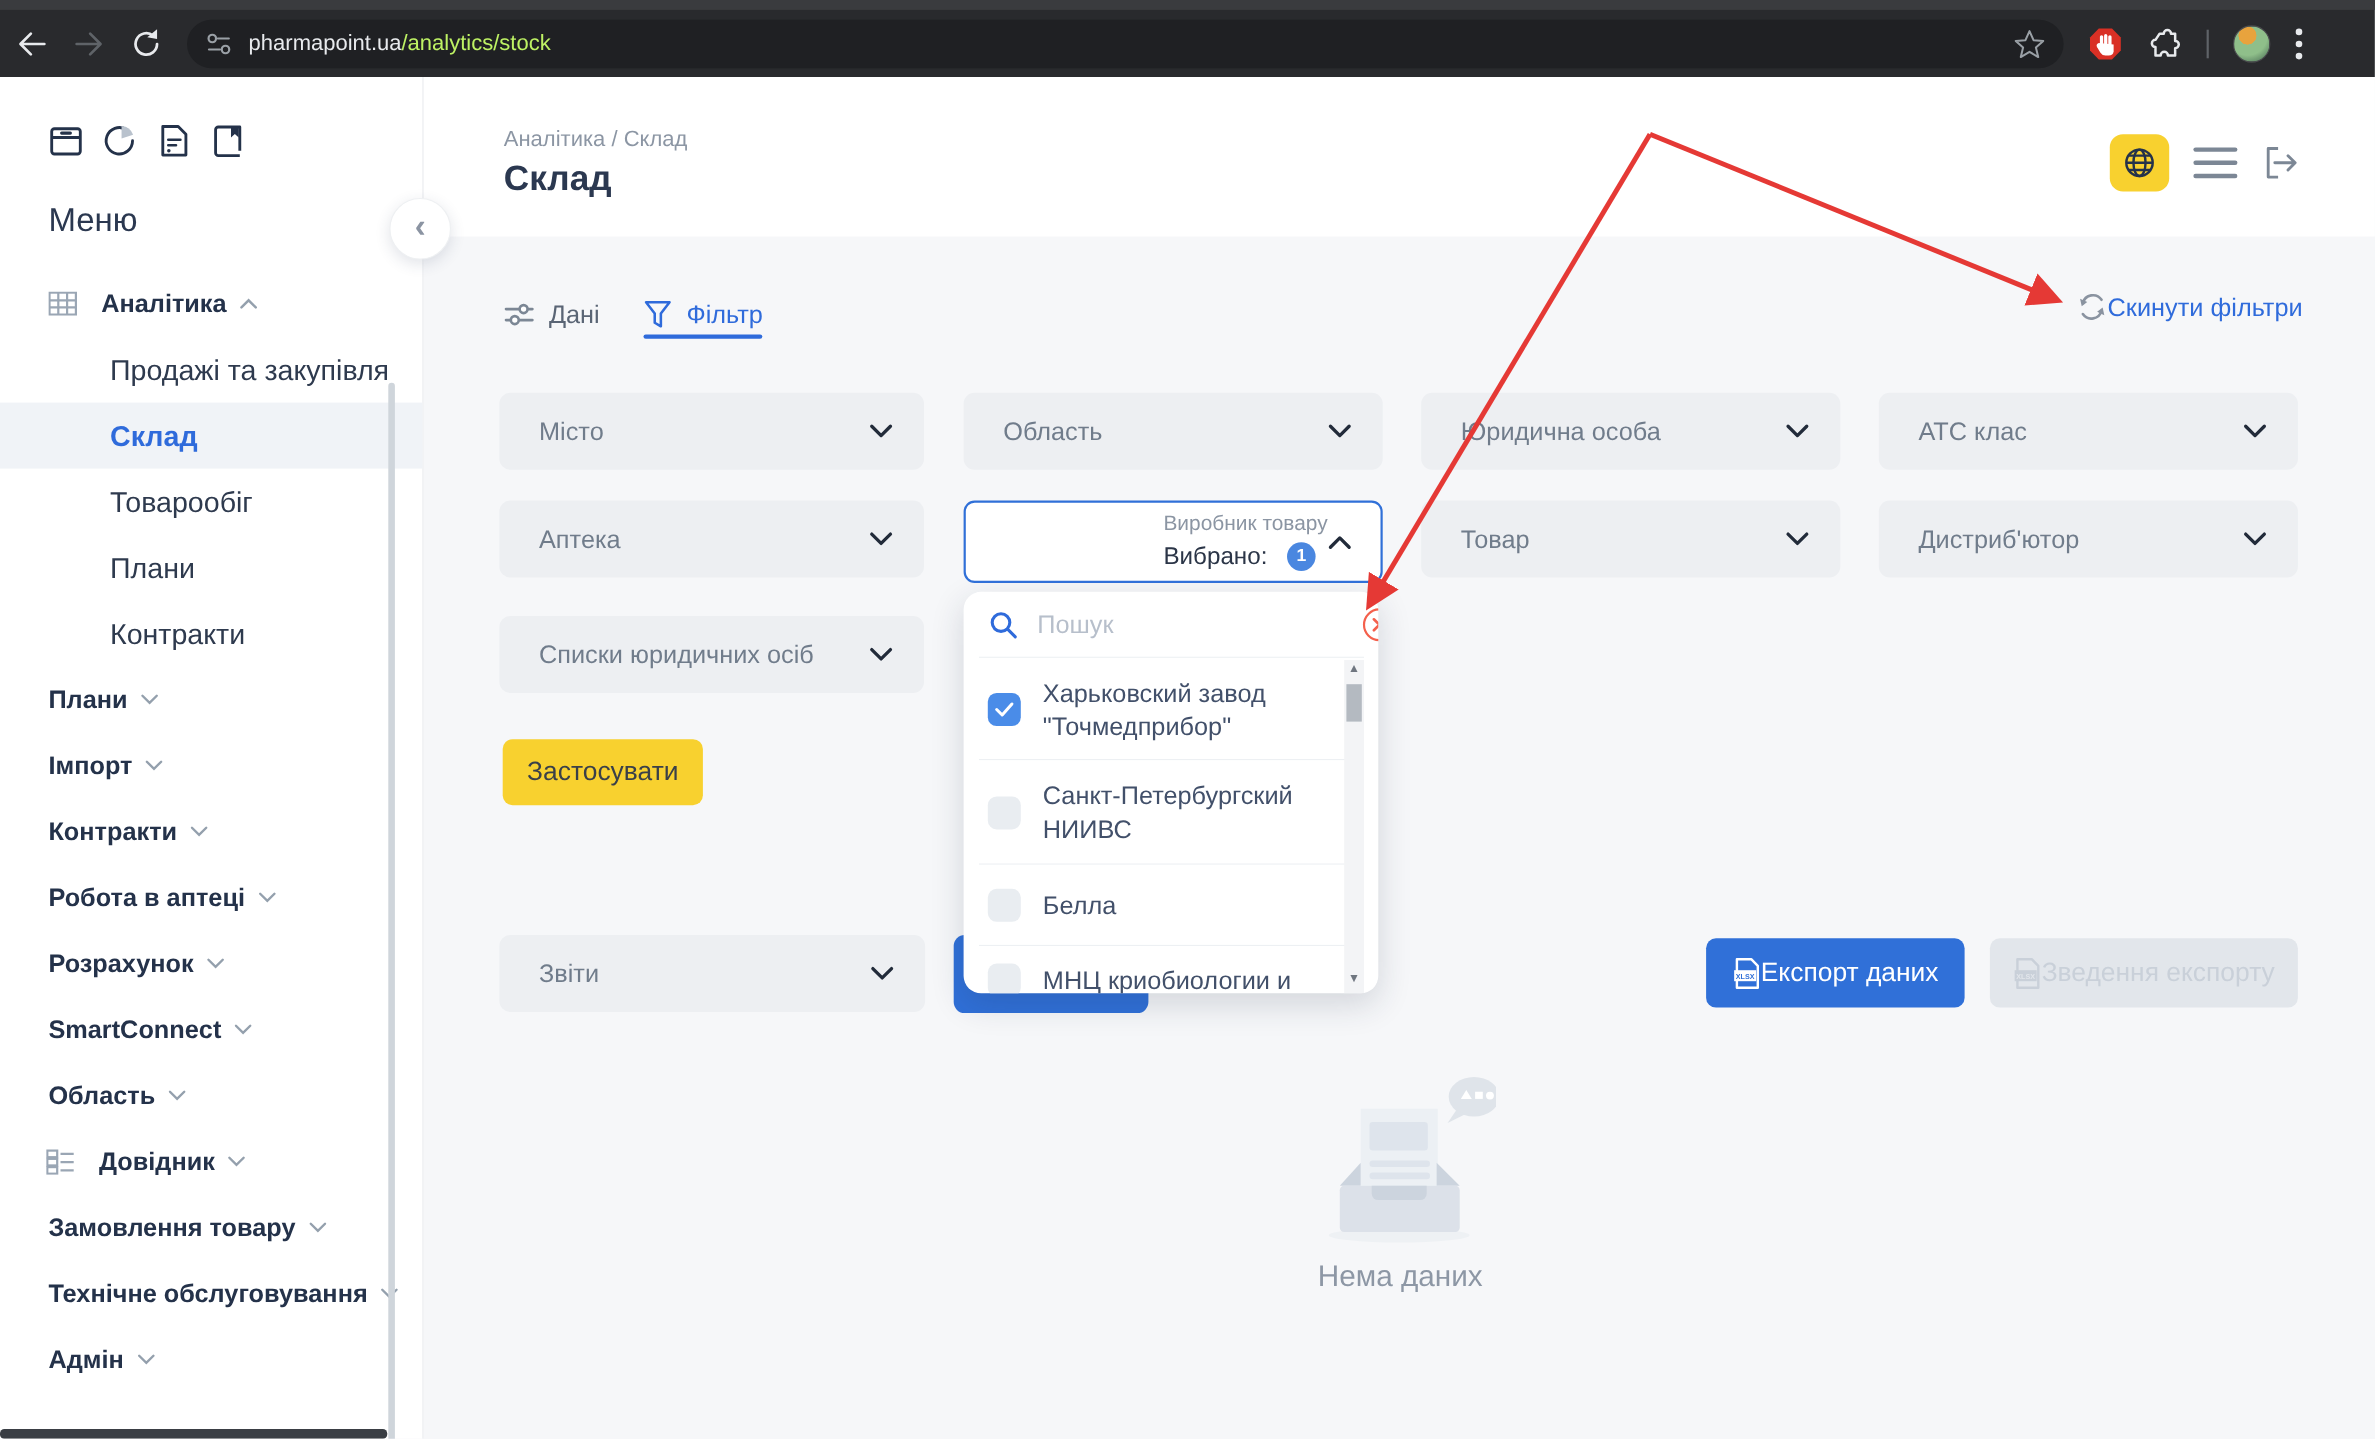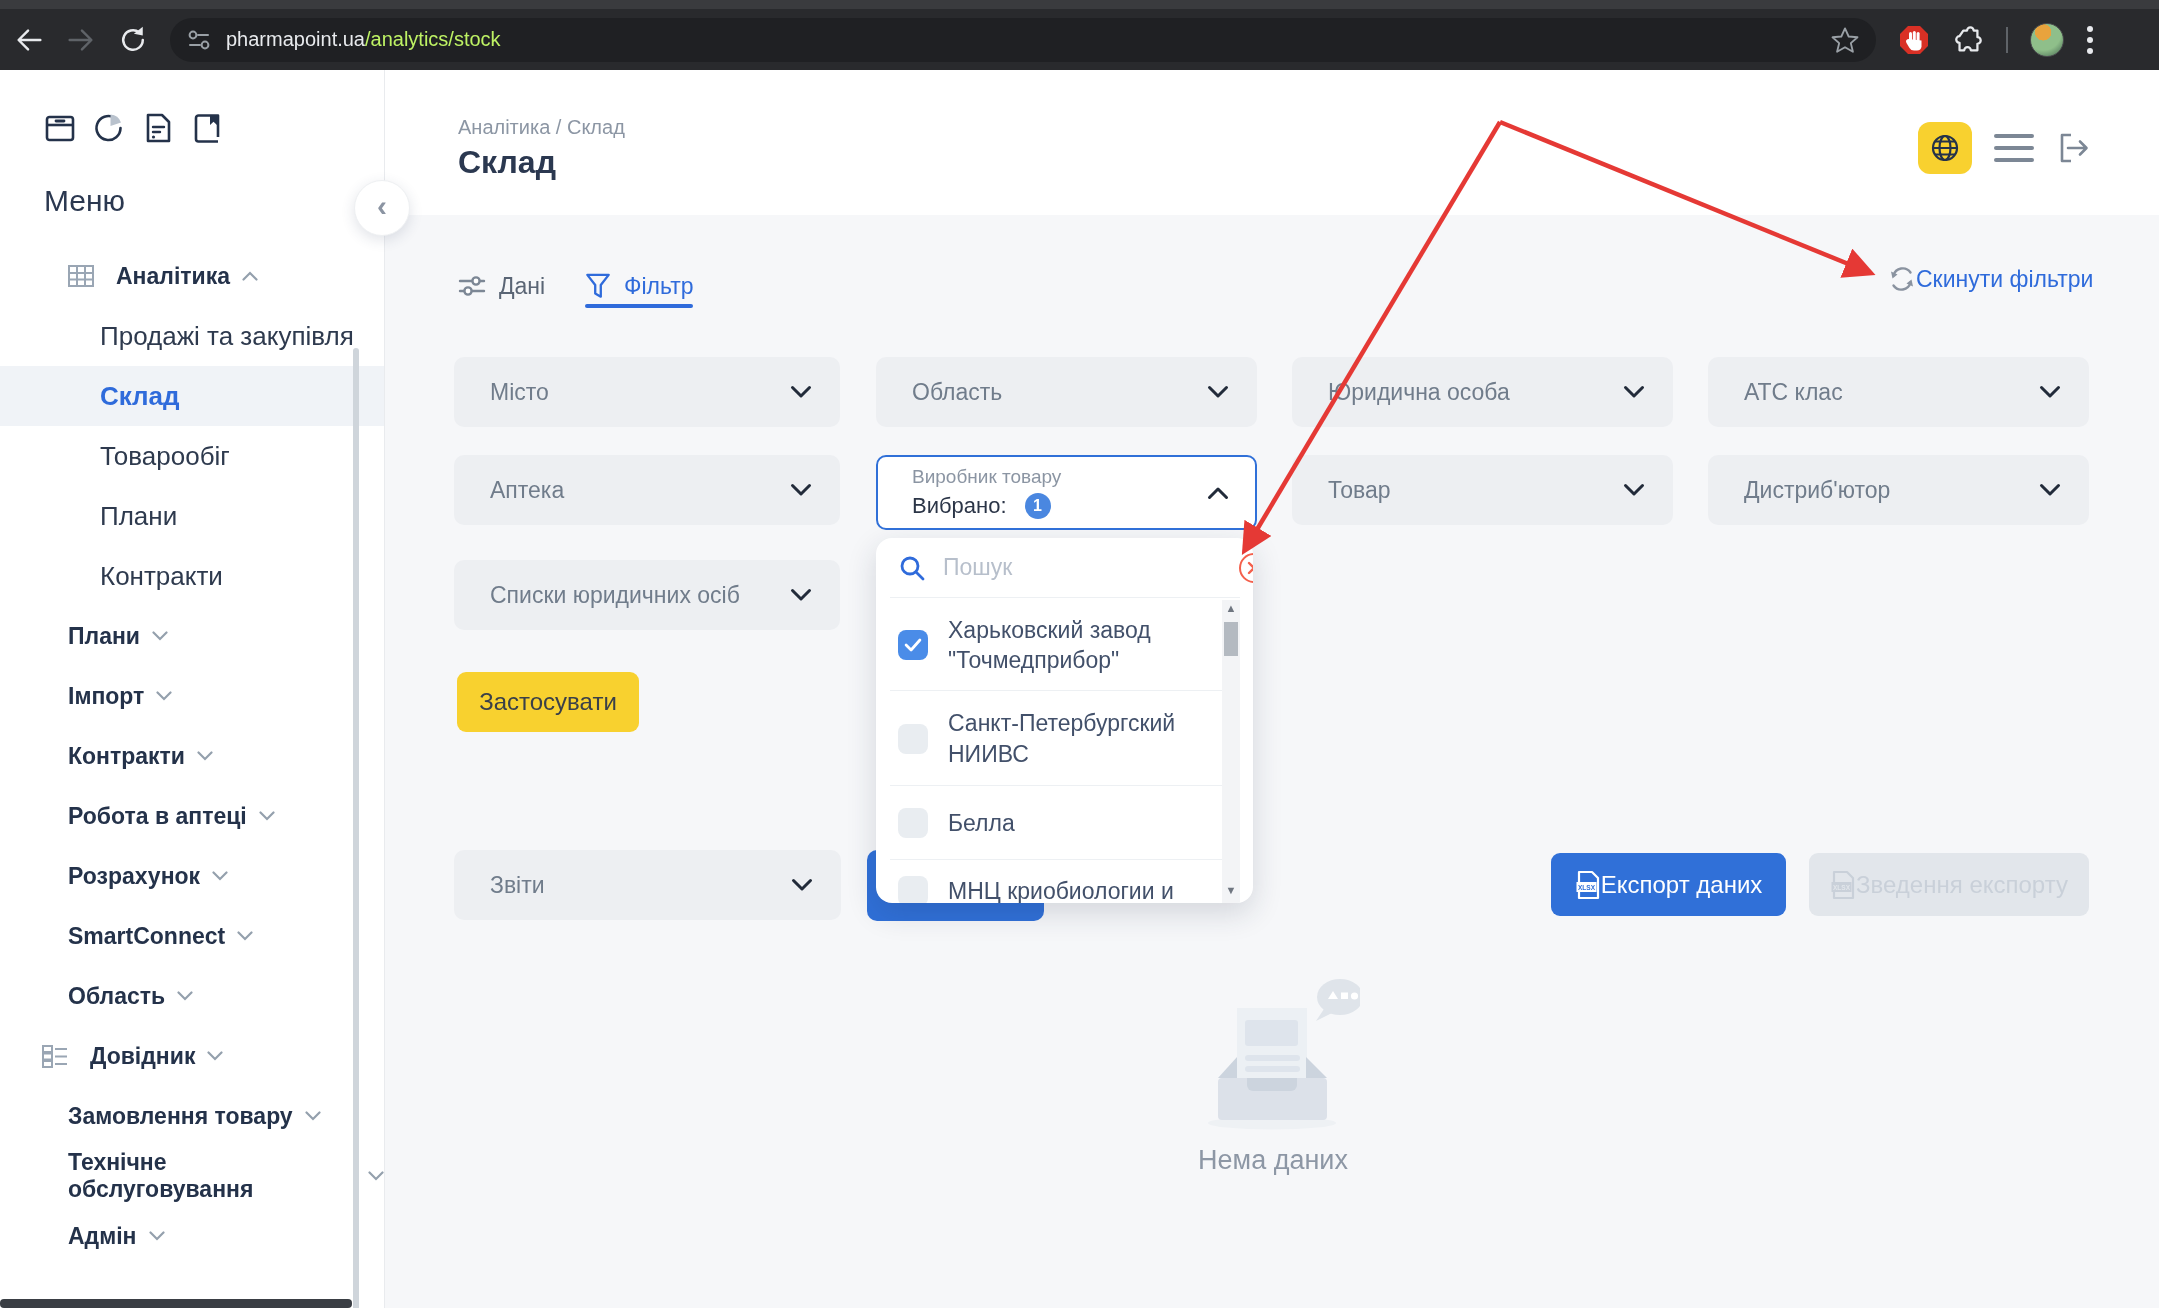--- a/index.html
+++ b/index.html
@@ -25,21 +25,21 @@
   .app{position:absolute;left:0;top:70px;width:2159px;height:1238px;display:flex}
   .sidebar{position:relative;width:385px;height:100%;background:#fff;border-right:1px solid #e9ebee;flex:0 0 auto;z-index:30}
   .main{position:relative;flex:1;height:100%;background:#f6f7f9}
   .main-head{position:absolute;left:0;top:0;width:100%;height:145px;background:#fff}
 
   
   .side-icons{display:flex;gap:17px;margin:42px 0 0 44px}
   .side-icons .tool{width:32px;height:32px;display:flex;align-items:center;justify-content:center}
   .menu-title{margin:40px 0 0 44px;font-size:30px;font-weight:500;color:#2b3850}
   .nav{margin-top:28px}
-  .nav-row{height:60px;display:flex;align-items:center;padding-left:68px;font-size:23px;font-weight:bold;color:#24324a;cursor:pointer}
+  .nav-row{height:60px;display:flex;align-items:center;padding-left:44px;font-size:23px;font-weight:bold;color:#24324a;cursor:pointer}
   .nav-row .glyph{margin-right:22px;display:flex}
   .nav-row .chev{margin-left:12px;display:flex}
   .nav-sub{height:60px;display:flex;align-items:center;padding-left:100px;font-size:26px;font-weight:400;color:#2e3a4e;cursor:pointer}
   .nav-sub.active{color:#2f6bdb;font-weight:bold;background:#f0f3f7}
   .v-scroll{position:absolute;top:278px;right:25px;width:6px;height:1012px;background:#cfd5db;border-radius:3px}
   .h-scroll{position:absolute;bottom:0;left:0;width:352px;height:9px;background:#3a3e44;border-radius:4px}
   .collapse-btn{position:absolute;top:110px;right:-26px;width:56px;height:56px;border-radius:50%;background:#fff;border:1px solid #eef0f2;box-shadow:0 4px 14px rgba(40,60,90,.14);display:flex;align-items:center;justify-content:center;font-size:30px;color:#8b94a2;font-weight:bold;cursor:pointer;line-height:1;padding-bottom:4px}
 
   
   .breadcrumb{position:absolute;left:73px;top:46px;font-size:20px;color:#8c96a4}
@@ -55,21 +55,21 @@
   .tab-filter{left:200px;color:#2f6bdb;font-weight:500}
   .tab-underline{position:absolute;left:200px;top:234px;width:108px;height:4px;background:#2f6bdb;border-radius:2px}
   .reset-link{position:absolute;left:1503px;top:195px;display:flex;align-items:center;cursor:pointer}
   .reset-link span{font-size:23px;color:#2f6bdb}
 
   
   .sel{position:absolute;height:70px;background:#edeff2;border-radius:10px;display:flex;align-items:center;justify-content:space-between;padding:0 28px 0 36px;cursor:pointer}
   .sel .lab{font-size:23px;color:#707c8b}
   .c1{left:69px;width:386px}.c2{left:491px;width:381px}.c3{left:907px;width:381px}.c4{left:1323px;width:381px}
   .r1{top:287px}.r2{top:385px}.r3{top:490px}
-  .sel-producer{position:absolute;left:491px;top:385px;width:381px;height:75px;background:#fff;border:2px solid #3070d8;border-radius:10px;display:flex;align-items:center;justify-content:space-between;padding:0 26px 0 34px;cursor:pointer;z-index:21}
+  .sel-producer{position:absolute;left:491px;top:385px;width:381px;height:75px;background:#fff;border:2px solid #3070d8;border-radius:10px;display:flex;align-items:center;justify-content:flex-end;padding:0 26px 0 34px;cursor:pointer;z-index:21}
   .sel-producer .small-lab{font-size:19px;color:#8b95a3;margin-bottom:5px}
   .sel-producer .sel-row{display:flex;align-items:center;gap:18px}
   .sel-producer .sel-row b{font-size:22px;color:#2b3547;font-weight:400}
   .count-badge{width:26px;height:26px;border-radius:50%;background:#4a87e0;color:#fff;font-size:16px;font-weight:bold;display:flex;align-items:center;justify-content:center}
 
   .apply-btn{position:absolute;left:72px;top:602px;width:182px;height:60px;background:#f8d12f;border:none;border-radius:9px;font-size:24px;color:#3a4049;font-family:inherit;cursor:pointer}
 
   
   .dd-panel{position:absolute;left:491px;top:468px;width:377px;height:365px;background:#fff;border-radius:16px;box-shadow:0 10px 30px rgba(30,45,70,.16);z-index:20;overflow:hidden}
   .dd-search{position:absolute;left:0;top:0;width:100%;height:59px;display:flex;align-items:center;padding:0 20px 0 22px}

